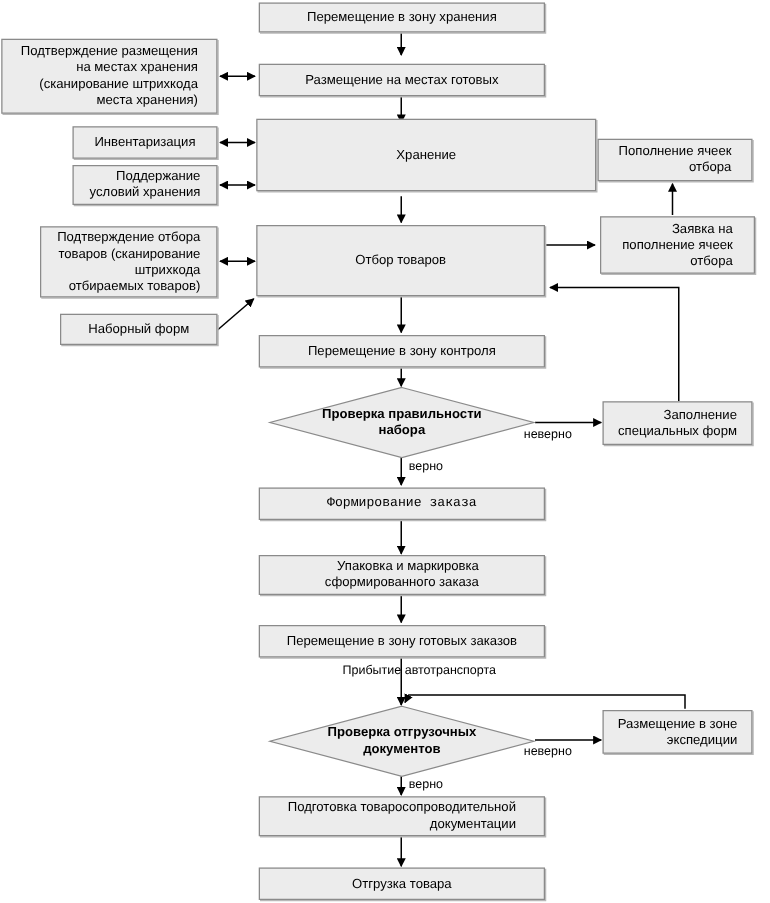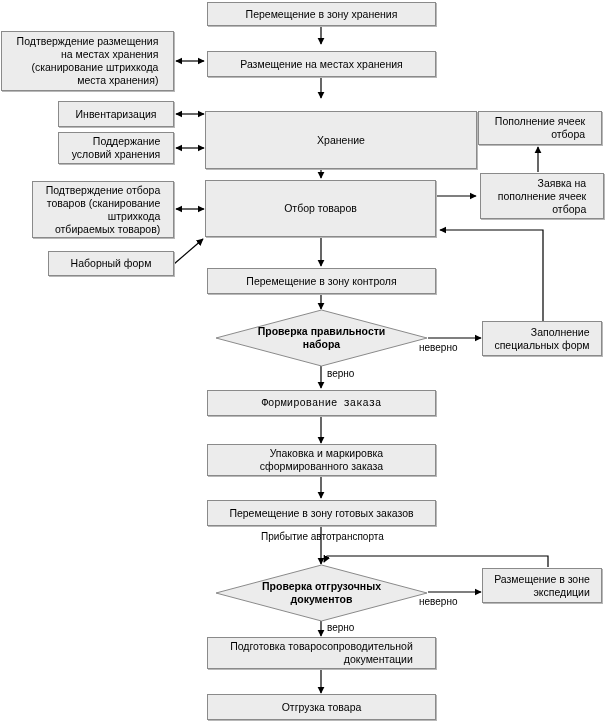--- a/index.html
+++ b/index.html
@@ -130,33 +130,33 @@
   </div>
 
   <div class="node" style="left:1px; top:31px; width:173px; height:60px;">
     <span>Подтверждение размещения
 на местах хранения
 (сканирование штрихкода
 места хранения)</span>
   </div>
 
   <div class="node" style="left:207px; top:51px; width:229px; height:26px;">
-    <span>Размещение на местах хранения</span>
+    <span>Размещение на местах готовых</span>
   </div>
 
   <div class="node" style="left:58px; top:101px; width:116px; height:26px;">
     <span>Инвентаризация</span>
   </div>
 
   <div class="node" style="left:58px; top:132px; width:116px; height:32px;">
     <span>Поддержание
 условий хранения</span>
   </div>
 
-  <div class="node" style="left:205px; top:111px; width:272px; height:58px;">
+  <div class="node" style="left:205px; top:95px; width:272px; height:58px;">
     <span>Хранение</span>
   </div>
 
   <div class="node" style="left:478px; top:111px; width:124px; height:34px;">
     <span>Пополнение ячеек
 отбора</span>
   </div>
 
   <div class="node" style="left:32px; top:181px; width:142px; height:57px;">
     <span>Подтверждение отбора
@@ -228,19 +228,19 @@
   </div>
 
   <div class="node" style="left:207px; top:694px; width:229px; height:26px;">
     <span>Отгрузка товара</span>
   </div>
 
   <div class="edge-label" style="left:419px; top:342px;">неверно</div>
 
   <div class="edge-label" style="left:327px; top:368px;">верно</div>
 
-  <div class="edge-label" style="left:261px; top:531px;">Прибытие автотранспорта</div>
+  <div class="edge-label" style="left:274px; top:531px;">Прибытие автотранспорта</div>
 
   <div class="edge-label" style="left:419px; top:596px;">неверно</div>
 
   <div class="edge-label" style="left:327px; top:622px;">верно</div>
 
 </div>
 
 </body></html>

